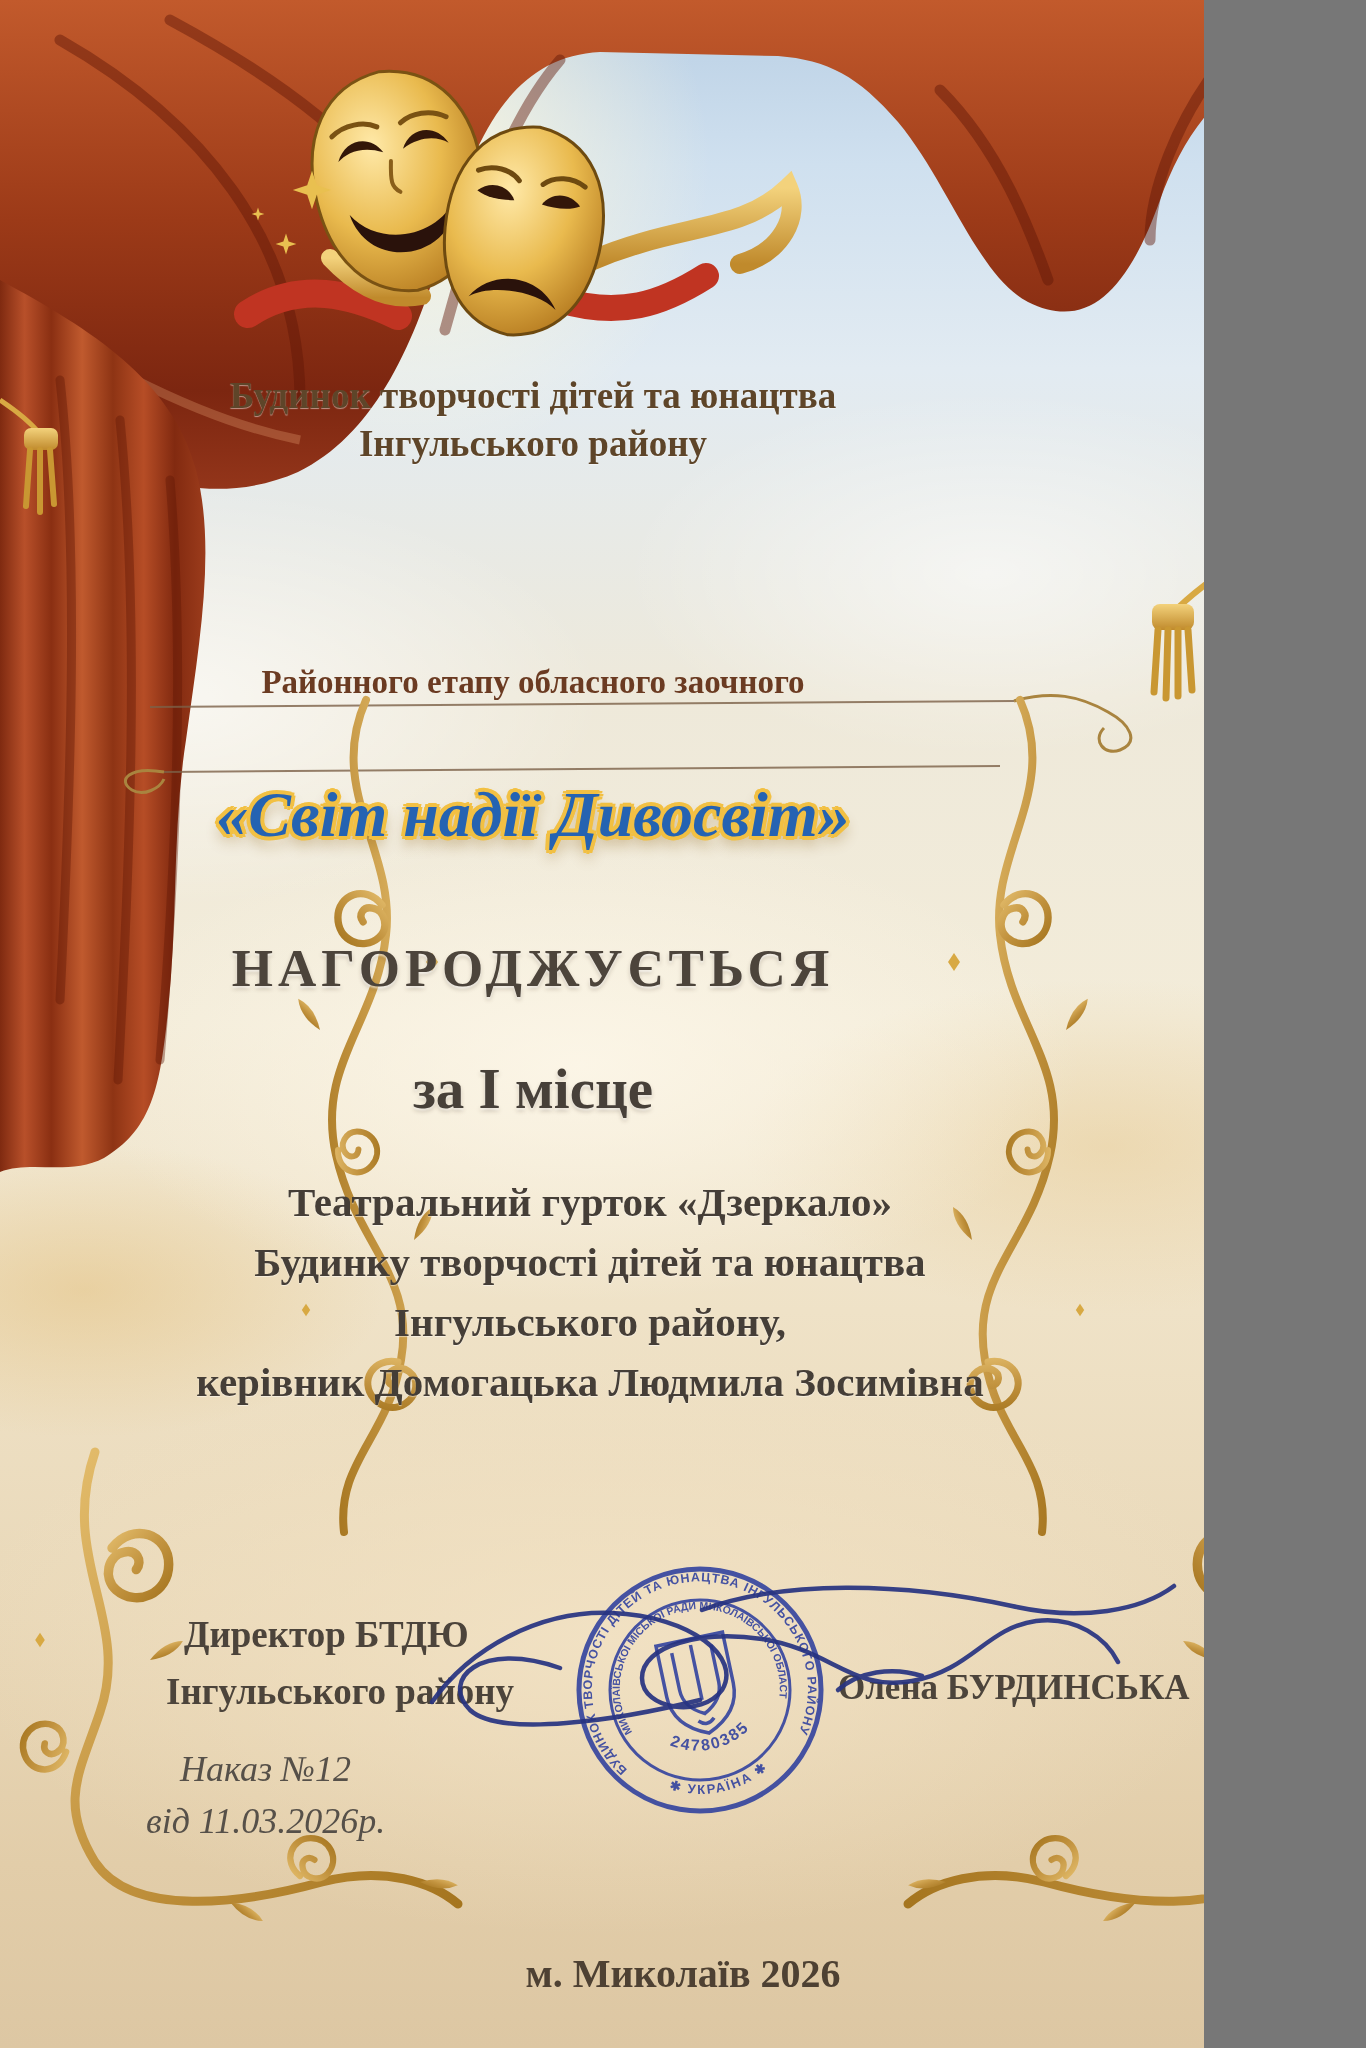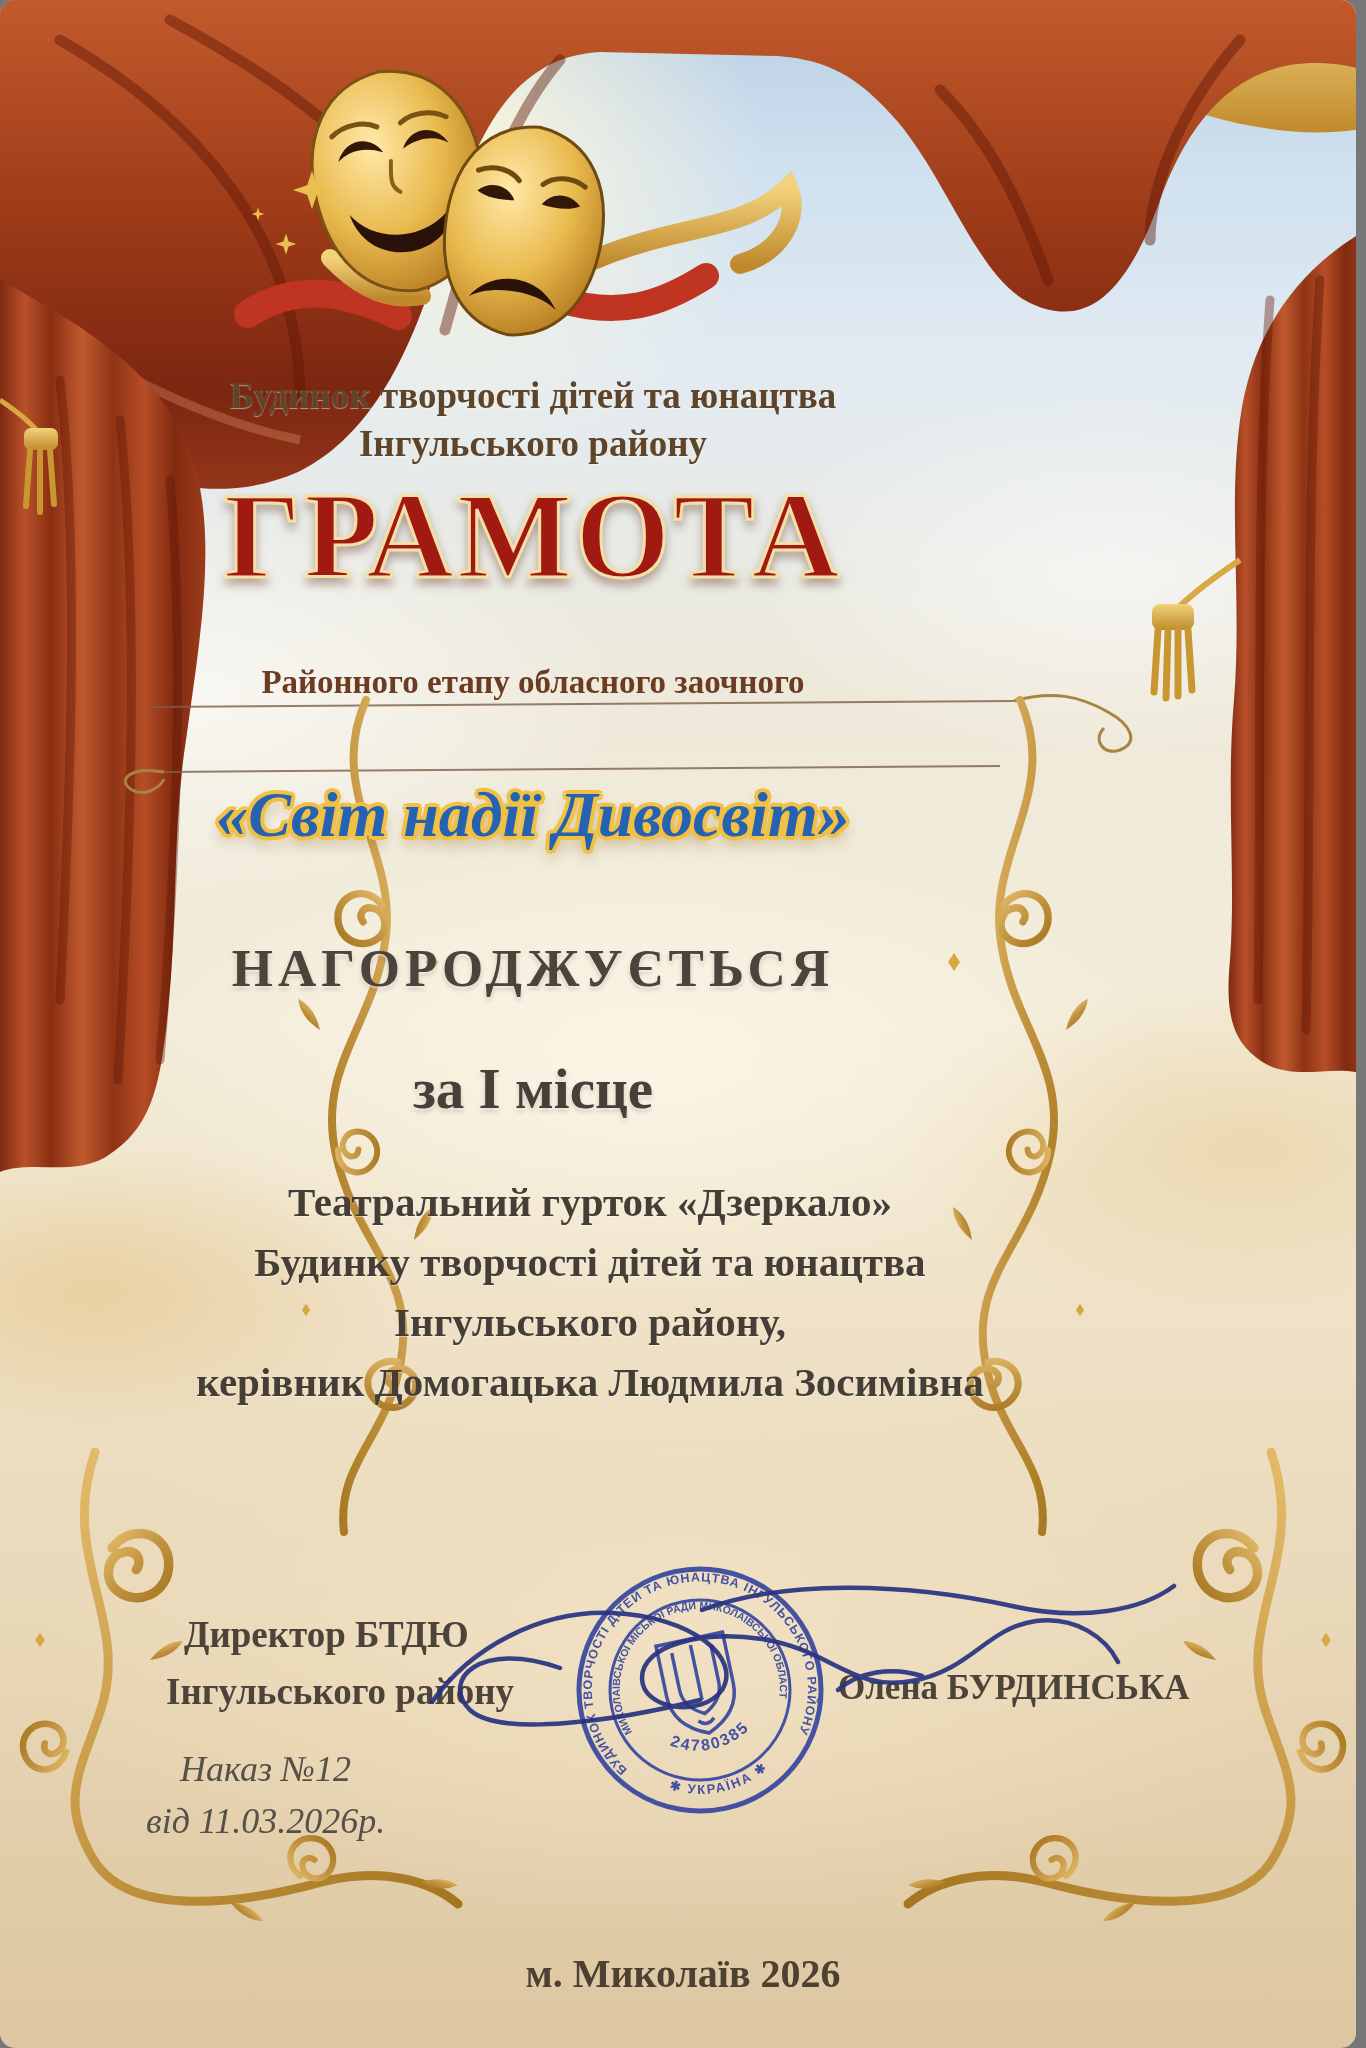--- a/index.html
+++ b/index.html
@@ -1,28 +1,27 @@
 <!DOCTYPE html>
 <html><head>
 <meta charset="utf-8">
 <style>
   html,body{margin:0;padding:0;background:#777;}
   .cert{
-    position:relative;width:1356px;height:2048px;overflow:hidden;
+    position:relative;width:1204px;height:2048px;overflow:hidden;
     font-family:"Liberation Serif","DejaVu Serif",serif;
     background:
       radial-gradient(circle 430px at 34% 8%, rgba(255,248,220,.95), rgba(255,248,220,0) 70%),
       radial-gradient(ellipse 620px 300px at 14% 34%, rgba(255,255,255,.65), transparent 70%),
       radial-gradient(ellipse 520px 260px at 82% 28%, rgba(255,255,255,.55), transparent 70%),
       radial-gradient(ellipse 700px 330px at 48% 52%, rgba(253,247,233,.85), transparent 72%),
       radial-gradient(ellipse 430px 210px at 7% 63%, rgba(226,190,122,.5), transparent 70%),
       radial-gradient(ellipse 520px 240px at 92% 56%, rgba(230,198,138,.45), transparent 70%),
       radial-gradient(ellipse 820px 380px at 50% 80%, rgba(242,226,196,.9), transparent 78%),
       linear-gradient(180deg,#b9cfe4 0%,#cfe0ef 8%,#e2ebf2 18%,#eee9da 34%,#f3ecd9 50%,#efe2c7 64%,#e9d8b8 79%,#e2cda9 91%,#ddc7a3 100%);
-    border-radius: 15px;
   }
   .abs{position:absolute;}
   .col{left:0;width:1066px;text-align:center;}
   .org{font-size:37px;font-weight:bold;color:#5e4529;line-height:48px;text-shadow:0 1px 1px rgba(255,255,255,.5);}
   .title{
     top:466px;font-size:122px;font-weight:bold;letter-spacing:3px;color:#a01a12;
     -webkit-text-stroke:3px #f4e0a6;
     filter:drop-shadow(0 6px 5px rgba(80,30,10,.38));
   }
   .sub1{top:652px;font-size:33px;font-weight:bold;color:#6b3b22;margin-top:12px;}
@@ -192,21 +191,20 @@
         <use href="#cornerFl"></use>
       </g>
     <g>
         <use href="#cornerFl" transform="translate(1366,0) scale(-1,1)"></use>
       </g>
   </svg>
 
   <div class="abs col org" style="top:372px;">Будинок творчості дітей та юнацтва</div>
   <div class="abs col org" style="top:420px;">Інгульського району</div>
 
-  <div class="abs col title">ГРАМОТА</div>
 
   <div class="abs col sub1">Районного етапу обласного заочного</div>
 
   <div class="abs col festival">«Світ надії Дивосвіт»</div>
 
   <div class="abs col award">НАГОРОДЖУЄТЬСЯ</div>
   <div class="abs col place">за І місце</div>
 
   <div class="abs recipient">
     <div>Театральний гурток «Дзеркало»</div>

